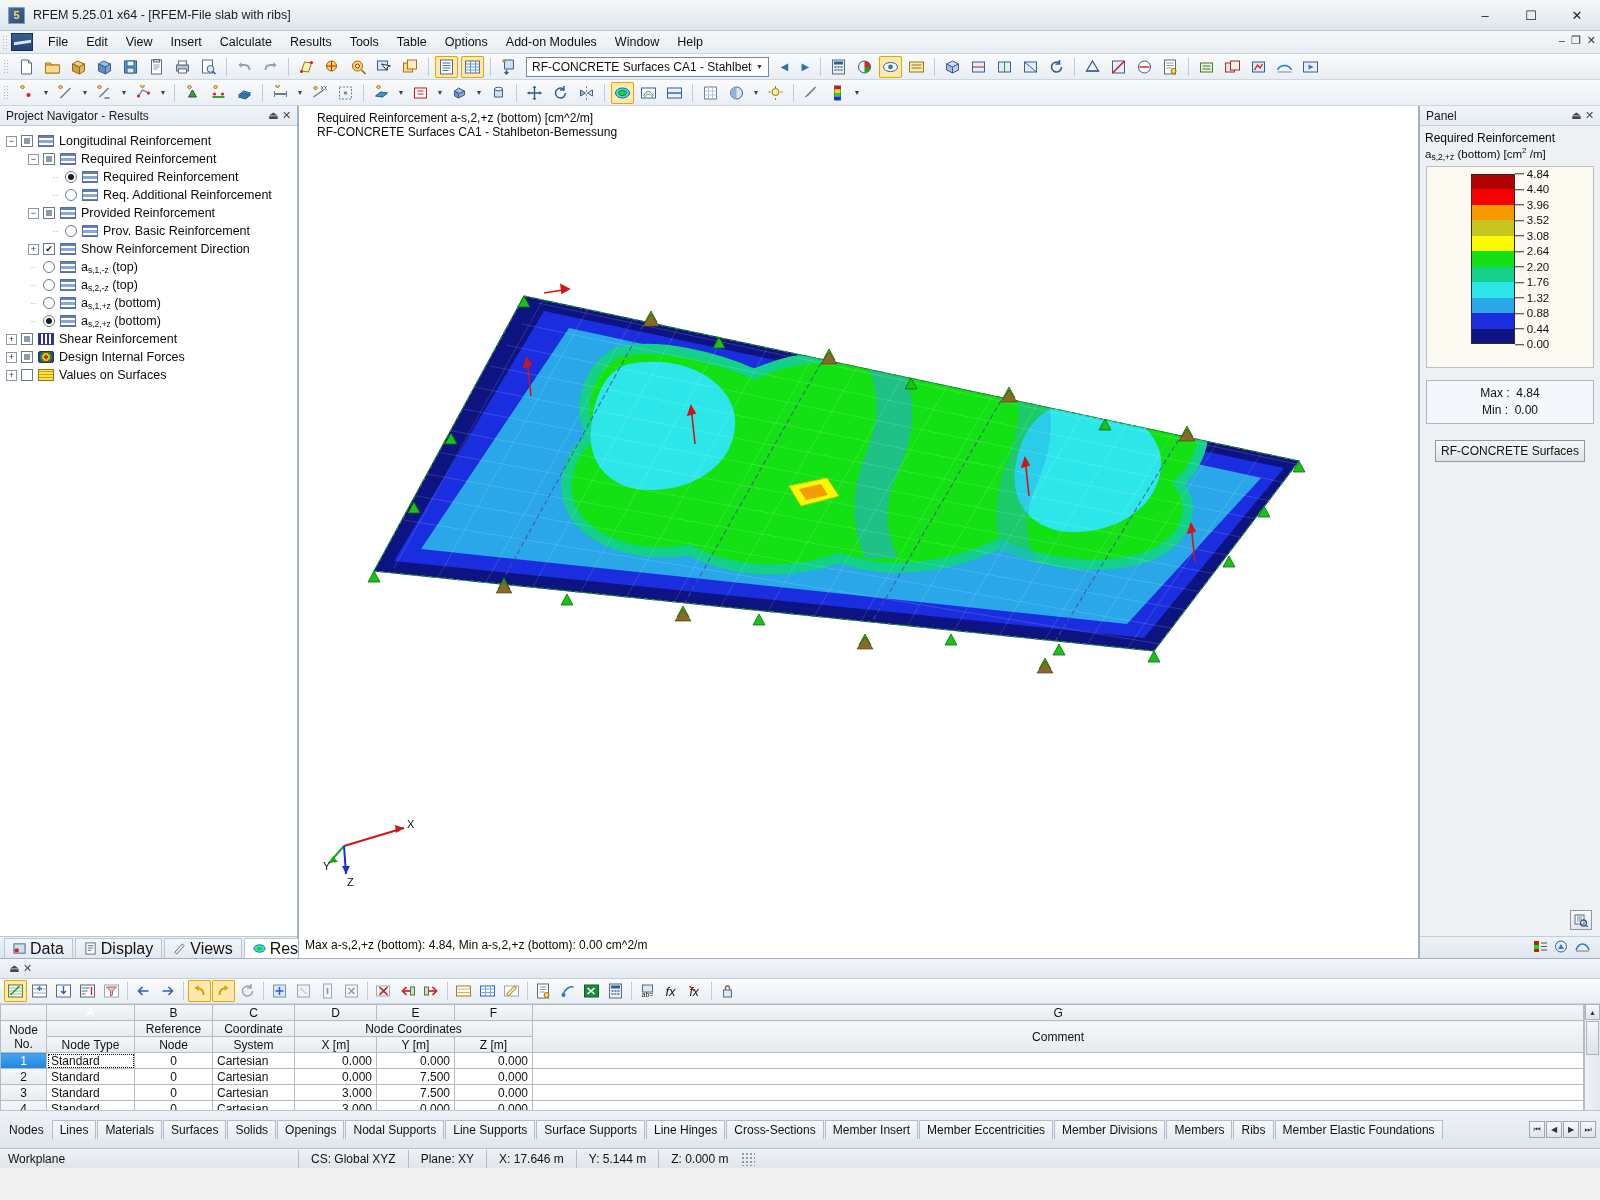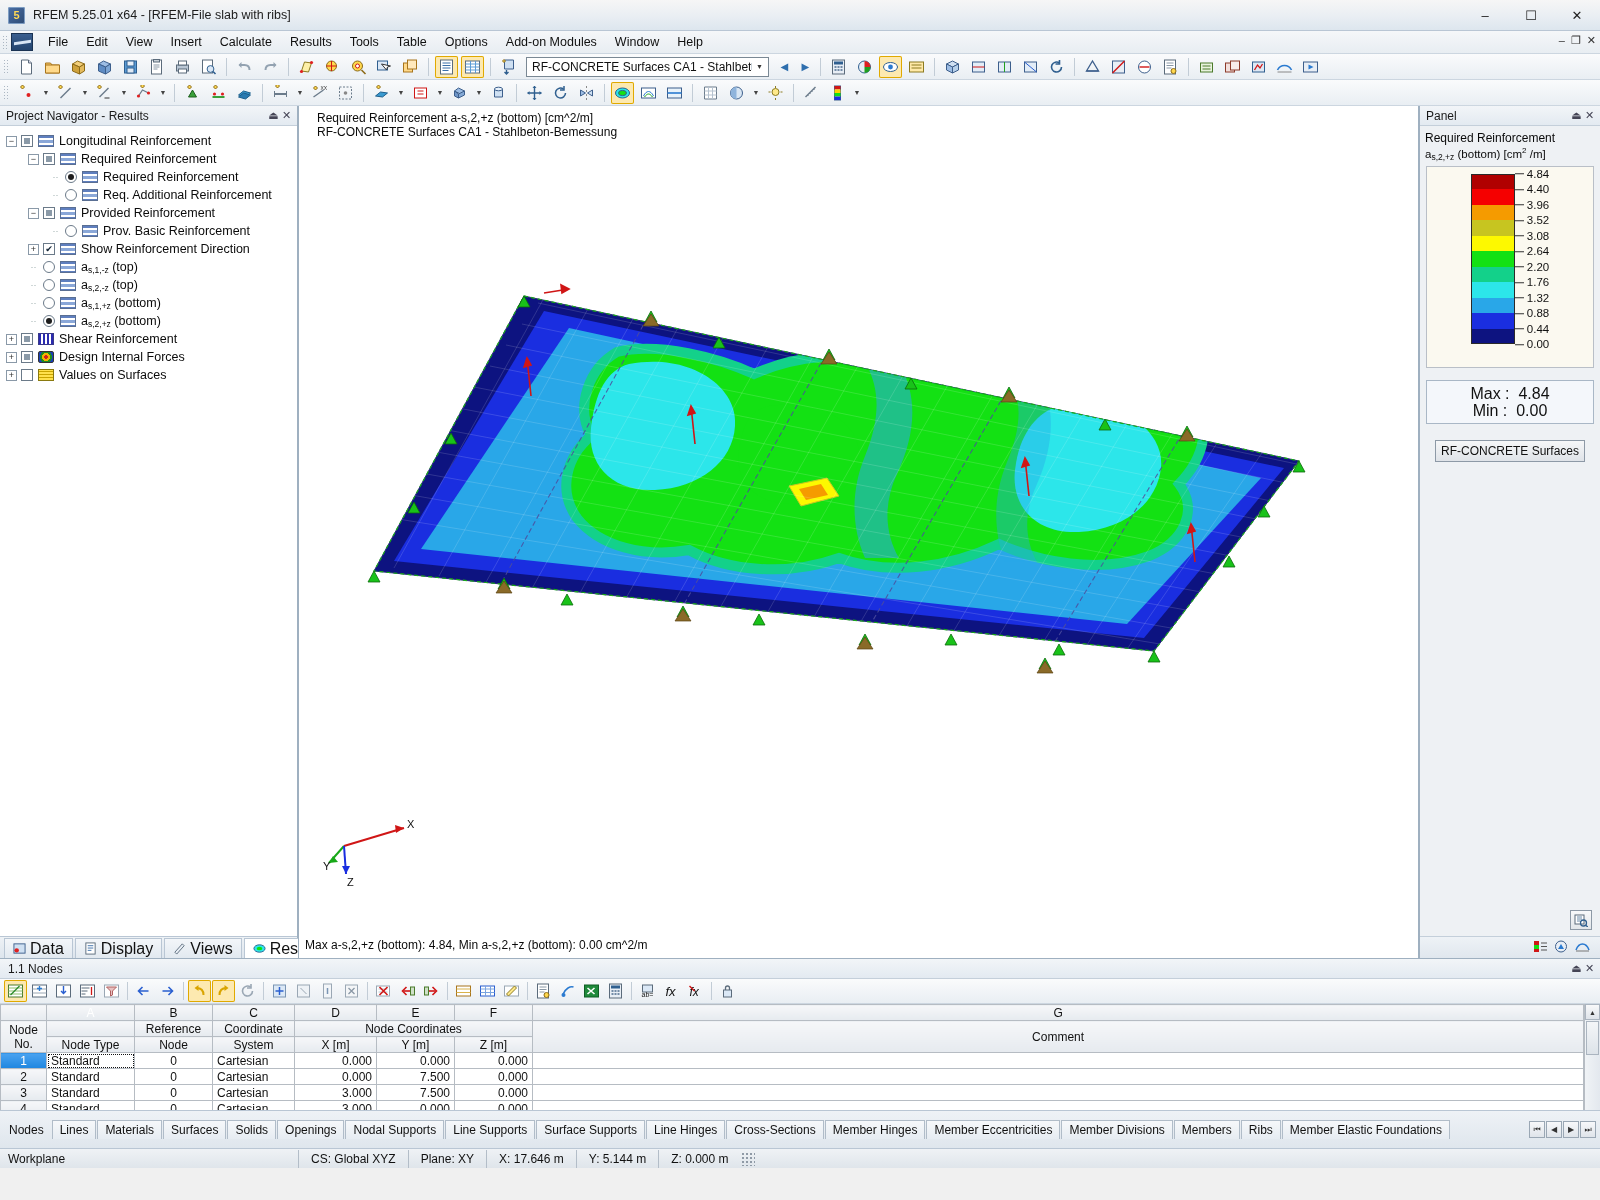--- a/index.html
+++ b/index.html
@@ -174,21 +174,21 @@
   .legend{display:flex;}
   .legend .swatches{width:44px;display:flex;flex-direction:column;}
   .legend .sw{height:15.5px;border-left:1px solid #2a2a2a;border-right:1px solid #2a2a2a;}
   .legend .sw:first-child{border-top:1px solid #2a2a2a;}
   .legend .sw:last-child{border-bottom:1px solid #2a2a2a;}
   .legend .labels{display:flex;flex-direction:column;margin-left:0;}
   .legend .lb{height:15.5px;font-size:11.5px;color:#111;display:flex;align-items:center;
     transform:translateY(-7.75px); white-space:nowrap;}
   .legend .lb .tick{display:inline-block;width:9px;height:1px;background:#333;margin-right:3px;}
   .minmax{margin:12px 6px 0 6px;background:#f4f7fb;border:1px solid #a9b7c6;padding:4px 0;
-    font-size:16px;color:#111;text-align:center;line-height:17px;}
+    font-size:12px;color:#111;text-align:center;line-height:17px;}
   .panel-btn{margin:16px auto 0 auto;width:150px;height:22px;
     background:linear-gradient(180deg,#f6f7f8,#dfe3e8);border:1px solid #8d99a6;
     display:flex;align-items:center;justify-content:center;font-size:12px;color:#111;}
   .panel-spacer{flex:1;}
   .panel-zoom{margin:0 8px 6px auto;width:22px;height:20px;border:1px solid #8d99a6;
     background:linear-gradient(180deg,#f8f9fa,#e2e6ea);display:flex;align-items:center;justify-content:center;}
   .panel-foot{height:22px;border-top:1px solid #c4cfda;background:linear-gradient(180deg,#eef2f6,#e0e7ee);
     display:flex;align-items:center;justify-content:flex-end;gap:6px;padding-right:10px;}
 
   
@@ -1119,21 +1119,20 @@
         <span><svg width="15" height="13" viewBox="0 0 15 13">
               <path d="M1 10c3-8 10-8 13 0" fill="none" stroke="#2a7ad0" stroke-width="1.5"></path>
               <path d="M1 11h13" stroke="#777"></path>
             </svg></span>
       </div>
     </div>
   </div>
 
   <div class="tablepane">
     <div class="tp-head">
-      <span class="t">1.1 Nodes</span>
       <span class="b">⏏</span>
       <span class="b">✕</span>
     </div>
 
     <div class="tp-toolbar">
       <div class="tb-btn active">
           <svg class="ico" viewBox="0 0 16 16">
             <rect x="1" y="2" width="14" height="12" fill="#fff" stroke="#4a7a2a"></rect>
             <path d="M1 5h14M1 8h14M1 11h14" stroke="#8bbf6a"></path>
             <path d="M3 12L12 3" stroke="#2a8a2a" stroke-width="1.3"></path>
@@ -1412,21 +1411,21 @@
         <div class="gtab">Lines</div>
         <div class="gtab">Materials</div>
         <div class="gtab">Surfaces</div>
         <div class="gtab">Solids</div>
         <div class="gtab">Openings</div>
         <div class="gtab">Nodal Supports</div>
         <div class="gtab">Line Supports</div>
         <div class="gtab">Surface Supports</div>
         <div class="gtab">Line Hinges</div>
         <div class="gtab">Cross-Sections</div>
-        <div class="gtab">Member Hinges</div>
+        <div class="gtab">Member Insert</div>
         <div class="gtab">Member Eccentricities</div>
         <div class="gtab">Member Divisions</div>
         <div class="gtab">Members</div>
         <div class="gtab">Ribs</div>
         <div class="gtab">Member Elastic Foundations</div>
         <div class="tabnav">
           <div>⏮</div>
           <div>◀</div>
           <div>▶</div>
           <div>⏭</div>

